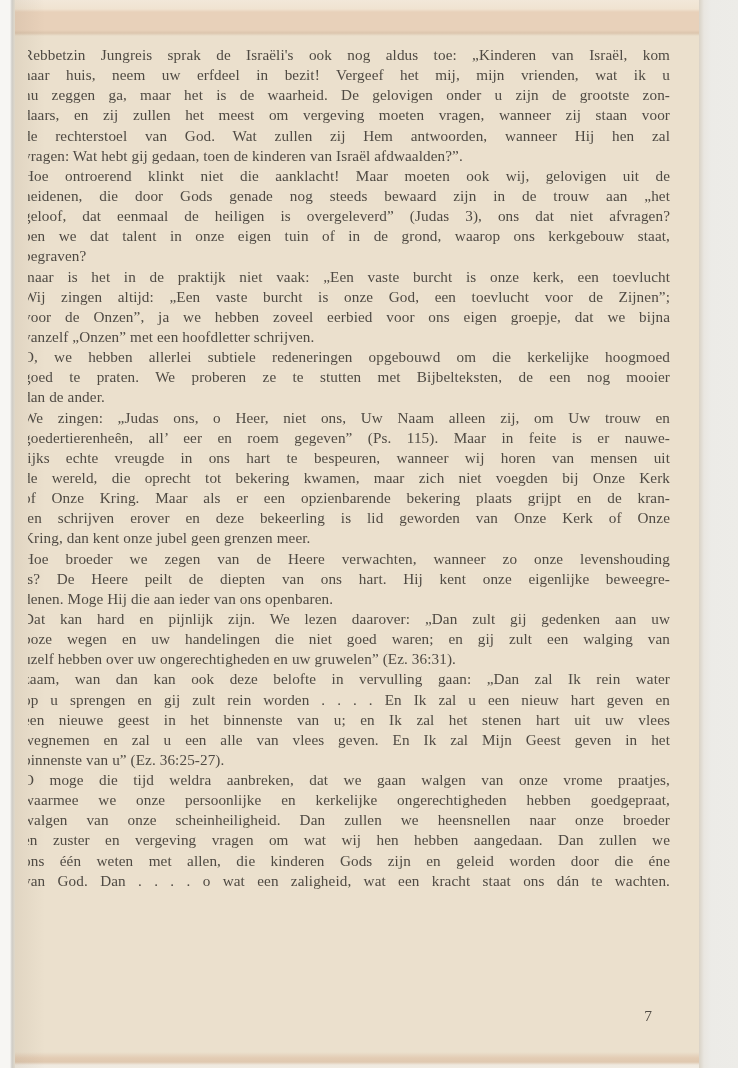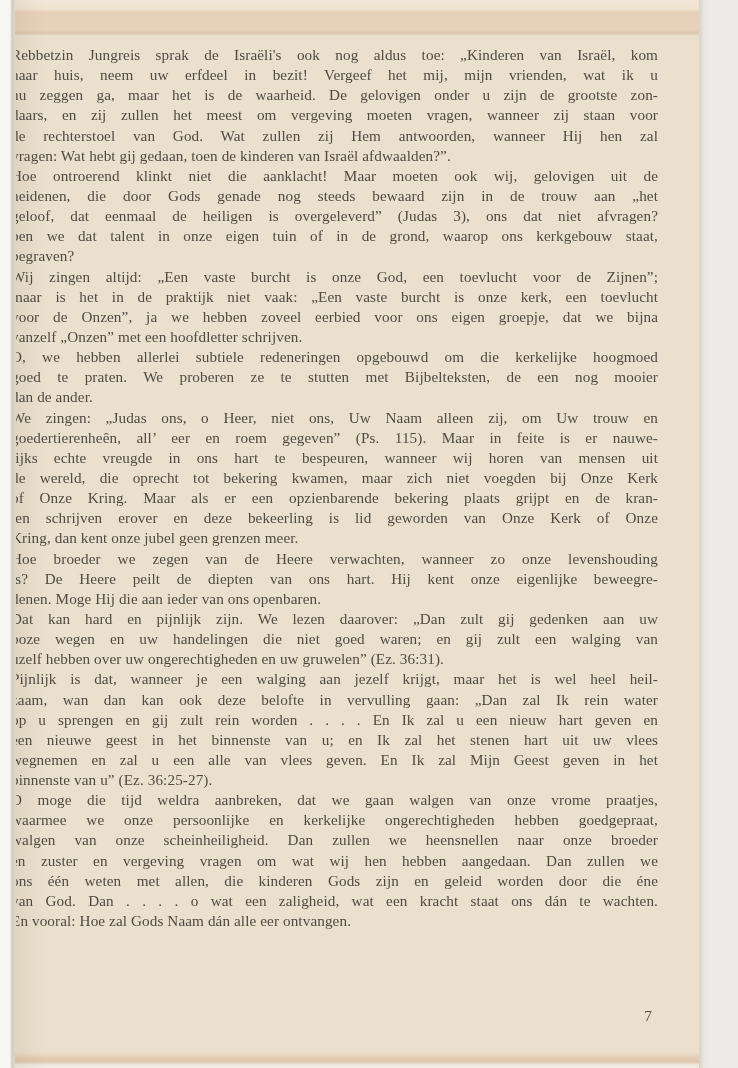--- a/index.html
+++ b/index.html
@@ -49,21 +49,21 @@
       #d9d2c6 0px,#e9e6e0 5px,var(--scan-margin-right) 12px,#edece8 100%);
   }
   
   .gutter-shade{
     position:absolute;left:15px;top:0;width:30px;height:1068px;
     background:linear-gradient(to right,rgba(90,70,50,0.07),rgba(90,70,50,0));
     pointer-events:none;
   }
   
   .text-area{
-    position:absolute;left:16px;top:45px;width:642px;
+    position:absolute;left:28px;top:45px;width:642px;
     overflow:hidden;
   }
   .text-inner{
     width:647px;margin-left:-5px;
     font-size:15.2px;line-height:20.15px;
     letter-spacing:0.1px;
   }
   .para{margin:0;}
   .para.gap{margin-top:0;}
   .line{
@@ -101,22 +101,22 @@
           <div class="line last">vragen: Wat hebt gij gedaan, toen de kinderen van Israël afdwaalden?”.</div>
         </div>
         <div class="para">
           <div class="line">Hoe ontroerend klinkt niet die aanklacht! Maar moeten ook wij, gelovigen uit de</div>
           <div class="line">heidenen, die door Gods genade nog steeds bewaard zijn in de trouw aan „het</div>
           <div class="line">geloof, dat eenmaal de heiligen is overgeleverd” (Judas 3), ons dat niet afvragen?</div>
           <div class="line">ben we dat talent in onze eigen tuin of in de grond, waarop ons kerkgebouw staat,</div>
           <div class="line last">begraven?</div>
         </div>
         <div class="para">
+          <div class="line">maar is het in de praktijk niet vaak: „Een vaste burcht is onze kerk, een toevlucht</div>
           <div class="line">Wij zingen altijd: „Een vaste burcht is onze God, een toevlucht voor de Zijnen”;</div>
-          <div class="line">maar is het in de praktijk niet vaak: „Een vaste burcht is onze kerk, een toevlucht</div>
           <div class="line">voor de Onzen”, ja we hebben zoveel eerbied voor ons eigen groepje, dat we bijna</div>
           <div class="line last">vanzelf „Onzen” met een hoofdletter schrijven.</div>
         </div>
         <div class="para">
           <div class="line">O, we hebben allerlei subtiele redeneringen opgebouwd om die kerkelijke hoogmoed</div>
           <div class="line">goed te praten. We proberen ze te stutten met Bijbelteksten, de een nog mooier</div>
           <div class="line last">dan de ander.</div>
         </div>
         <div class="para">
           <div class="line">We zingen: „Judas ons, o Heer, niet ons, Uw Naam alleen zij, om Uw trouw en</div>
@@ -131,33 +131,31 @@
           <div class="line">Hoe broeder we zegen van de Heere verwachten, wanneer zo onze levenshouding</div>
           <div class="line">is? De Heere peilt de diepten van ons hart. Hij kent onze eigenlijke beweegre-</div>
           <div class="line last">denen. Moge Hij die aan ieder van ons openbaren.</div>
         </div>
         <div class="para gap">
           <div class="line">Dat kan hard en pijnlijk zijn. We lezen daarover: „Dan zult gij gedenken aan uw</div>
           <div class="line">boze wegen en uw handelingen die niet goed waren; en gij zult een walging van</div>
           <div class="line last">uzelf hebben over uw ongerechtigheden en uw gruwelen” (Ez. 36:31).</div>
         </div>
         <div class="para">
-          <div class="line">Pijnlijk is dat, wanneer je een walging aan jezelf krijgt, maar het is wel heel heil-</div>
           <div class="line">zaam, wan dan kan ook deze belofte in vervulling gaan: „Dan zal Ik rein water</div>
           <div class="line">op u sprengen en gij zult rein worden . . . . En Ik zal u een nieuw hart geven en</div>
           <div class="line">een nieuwe geest in het binnenste van u; en Ik zal het stenen hart uit uw vlees</div>
           <div class="line">wegnemen en zal u een alle van vlees geven. En Ik zal Mijn Geest geven in het</div>
           <div class="line last">binnenste van u” (Ez. 36:25-27).</div>
         </div>
         <div class="para">
           <div class="line">O moge die tijd weldra aanbreken, dat we gaan walgen van onze vrome praatjes,</div>
           <div class="line">waarmee we onze persoonlijke en kerkelijke ongerechtigheden hebben goedgepraat,</div>
           <div class="line">walgen van onze scheinheiligheid. Dan zullen we heensnellen naar onze broeder</div>
           <div class="line">en zuster en vergeving vragen om wat wij hen hebben aangedaan. Dan zullen we</div>
           <div class="line">ons één weten met allen, die kinderen Gods zijn en geleid worden door die éne</div>
           <div class="line">van God. Dan . . . . o wat een zaligheid, wat een kracht staat ons dán te wachten.</div>
-          <div class="line last">En vooral: Hoe zal Gods Naam dán alle eer ontvangen.</div>
         </div>
       </div>
   </div>
 
   <div class="page-number">7</div>
 </div>
 
 </body></html>

